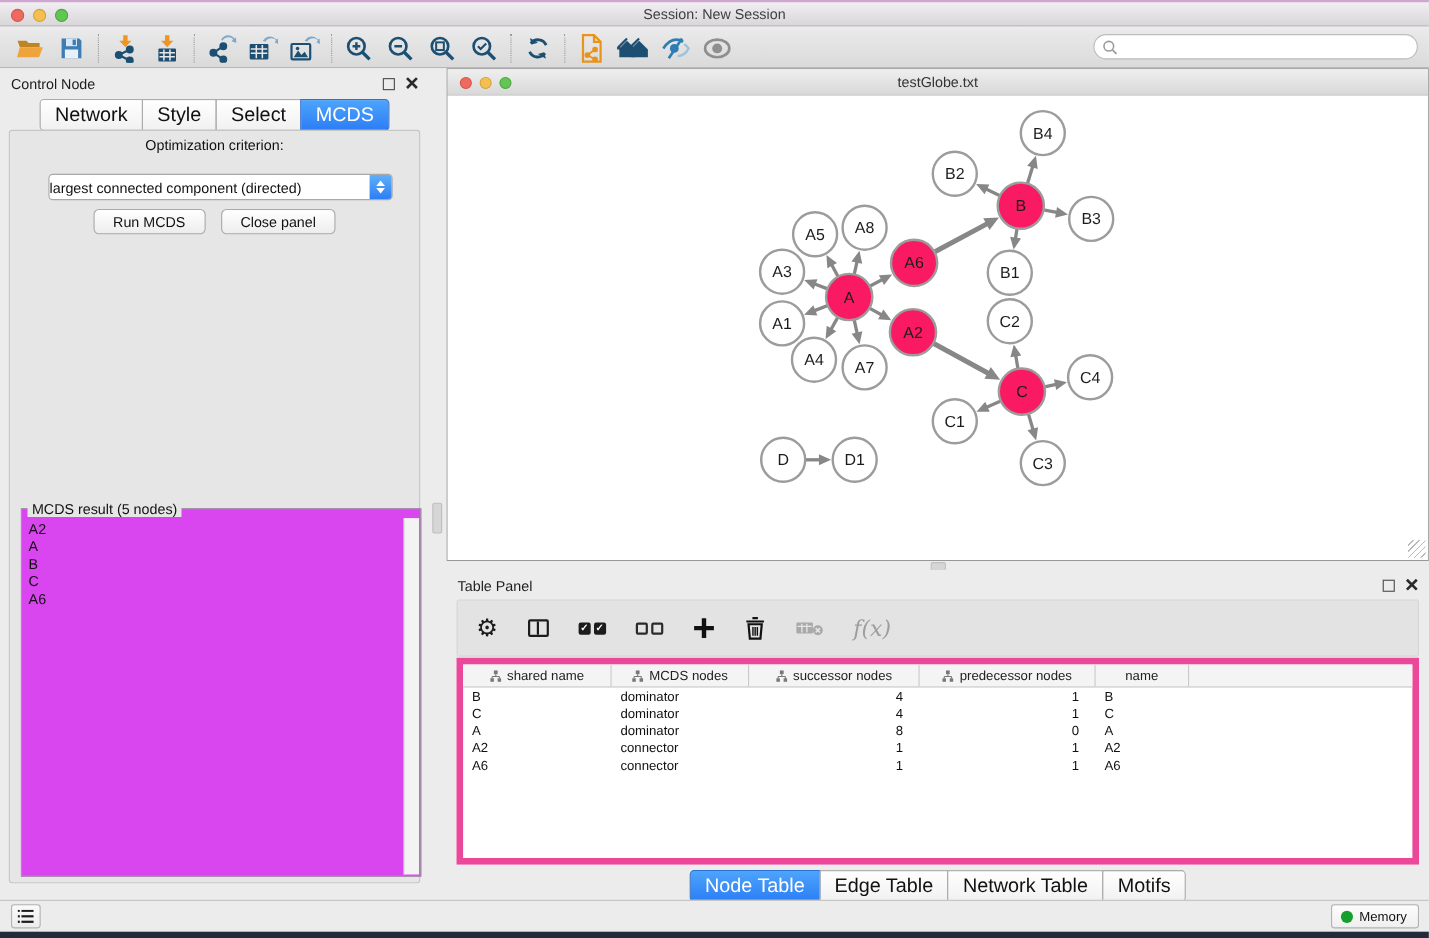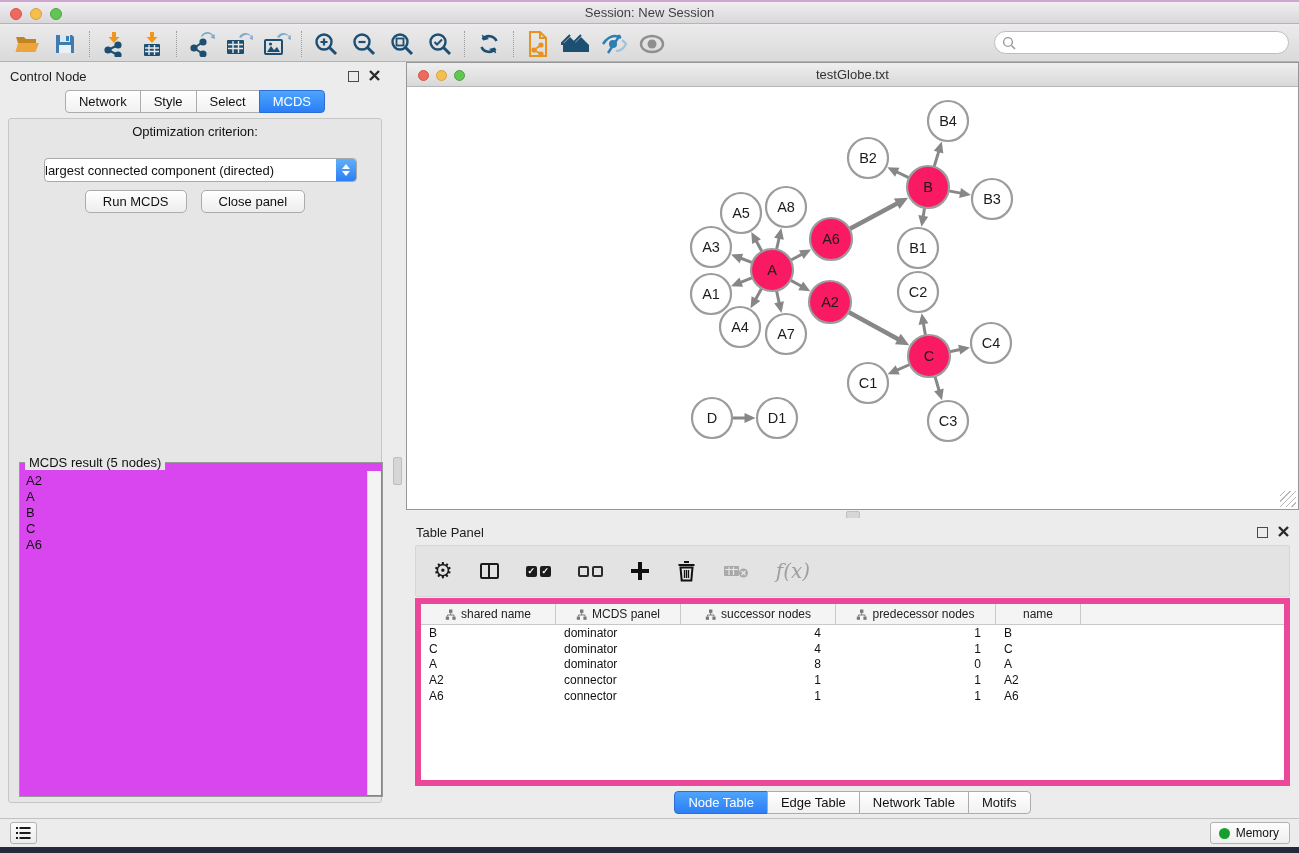--- a/index.html
+++ b/index.html
@@ -23,21 +23,21 @@
   #search-wrap{position:absolute;right:10px;top:31px;width:295px;height:23px;background:#fff;border:1px solid #bcbcbc;border-radius:12px;display:flex;align-items:center;padding-left:7px}
   #search-input{border:none;outline:none;background:transparent;flex:1;font-size:12px;font-family:"Liberation Sans",sans-serif;height:19px}
 
   
   #left-panel{left:0;top:62px;width:390px;height:756px;background:#ececec}
   .panel-head{height:28px;display:flex;align-items:center;padding:0 10px}
   .panel-title{font-size:13px;color:#1d1d1d;flex:1}
   .float-ic{width:11px;height:11px;border:1.5px solid #4a4a4a;display:inline-block;margin-right:10px;cursor:pointer}
   .close-ic{cursor:pointer;display:inline-block}
   .tabrow{display:flex;justify-content:center}
-  .tab{padding:3px 13px;background:linear-gradient(#ffffff,#f1f1f1);border:1px solid #acacac;margin-left:-1px;font-size:13px;cursor:pointer;color:#111;white-space:nowrap}
+  .tab{padding:3px 13px;background:linear-gradient(#ffffff,#f1f1f1);border:1px solid #acacac;margin-left:-1px;font-size:18px;cursor:pointer;color:#111;white-space:nowrap}
   .tab:first-child{border-radius:4px 0 0 4px;margin-left:0}
   .tab:last-child{border-radius:0 4px 4px 0}
   .tab.active{background:linear-gradient(#4da4fc,#2c7ef5);border-color:#2a6fd6;color:#fff}
   #cp-content{position:absolute;left:8px;top:56px;width:374px;height:685px;background:#e6e6e6;border:1px solid #c6c6c6;border-radius:3px}
   #opt-label{text-align:center;margin-top:5px;font-size:13px;color:#111}
   #criterion-select{position:absolute;left:35px;top:39px;width:313px;height:24px;background:#fff;border:1px solid #a9a9a9;border-radius:4px;display:flex;align-items:center;cursor:pointer}
   #criterion-value{flex:1;padding-left:0;font-size:13px;color:#111;white-space:nowrap;overflow:hidden}
   #spinner-cap{width:20px;height:22px;border-radius:0 3px 3px 0;background:linear-gradient(#5fb0f9,#2c7ef5);display:flex;flex-direction:column;align-items:center;justify-content:center;gap:2px}
   .chev{width:0;height:0;border-left:4px solid transparent;border-right:4px solid transparent}
   .chev.up{border-bottom:5px solid #fff}
@@ -502,21 +502,21 @@
           </svg>
           <span>shared name</span>
         </div>
         <div class="th" style="width: 125px;">
           <svg width="11" height="11" viewBox="0 0 11 11">
             <rect x="4" y="0.5" width="3.4" height="3.4" fill="#787878"></rect>
             <path d="M5.7 4v2M2.4 6h6.6M2.4 6v1.6M9 6v1.6" stroke="#787878" fill="none"></path>
             <rect x="0.8" y="7.6" width="3.2" height="3.2" fill="#787878"></rect>
             <rect x="7.4" y="7.6" width="3.2" height="3.2" fill="#787878"></rect>
           </svg>
-          <span>MCDS panel</span>
+          <span>MCDS nodes</span>
         </div>
         <div class="th" style="width: 155px;">
           <svg width="11" height="11" viewBox="0 0 11 11">
             <rect x="4" y="0.5" width="3.4" height="3.4" fill="#787878"></rect>
             <path d="M5.7 4v2M2.4 6h6.6M2.4 6v1.6M9 6v1.6" stroke="#787878" fill="none"></path>
             <rect x="0.8" y="7.6" width="3.2" height="3.2" fill="#787878"></rect>
             <rect x="7.4" y="7.6" width="3.2" height="3.2" fill="#787878"></rect>
           </svg>
           <span>successor nodes</span>
         </div>

